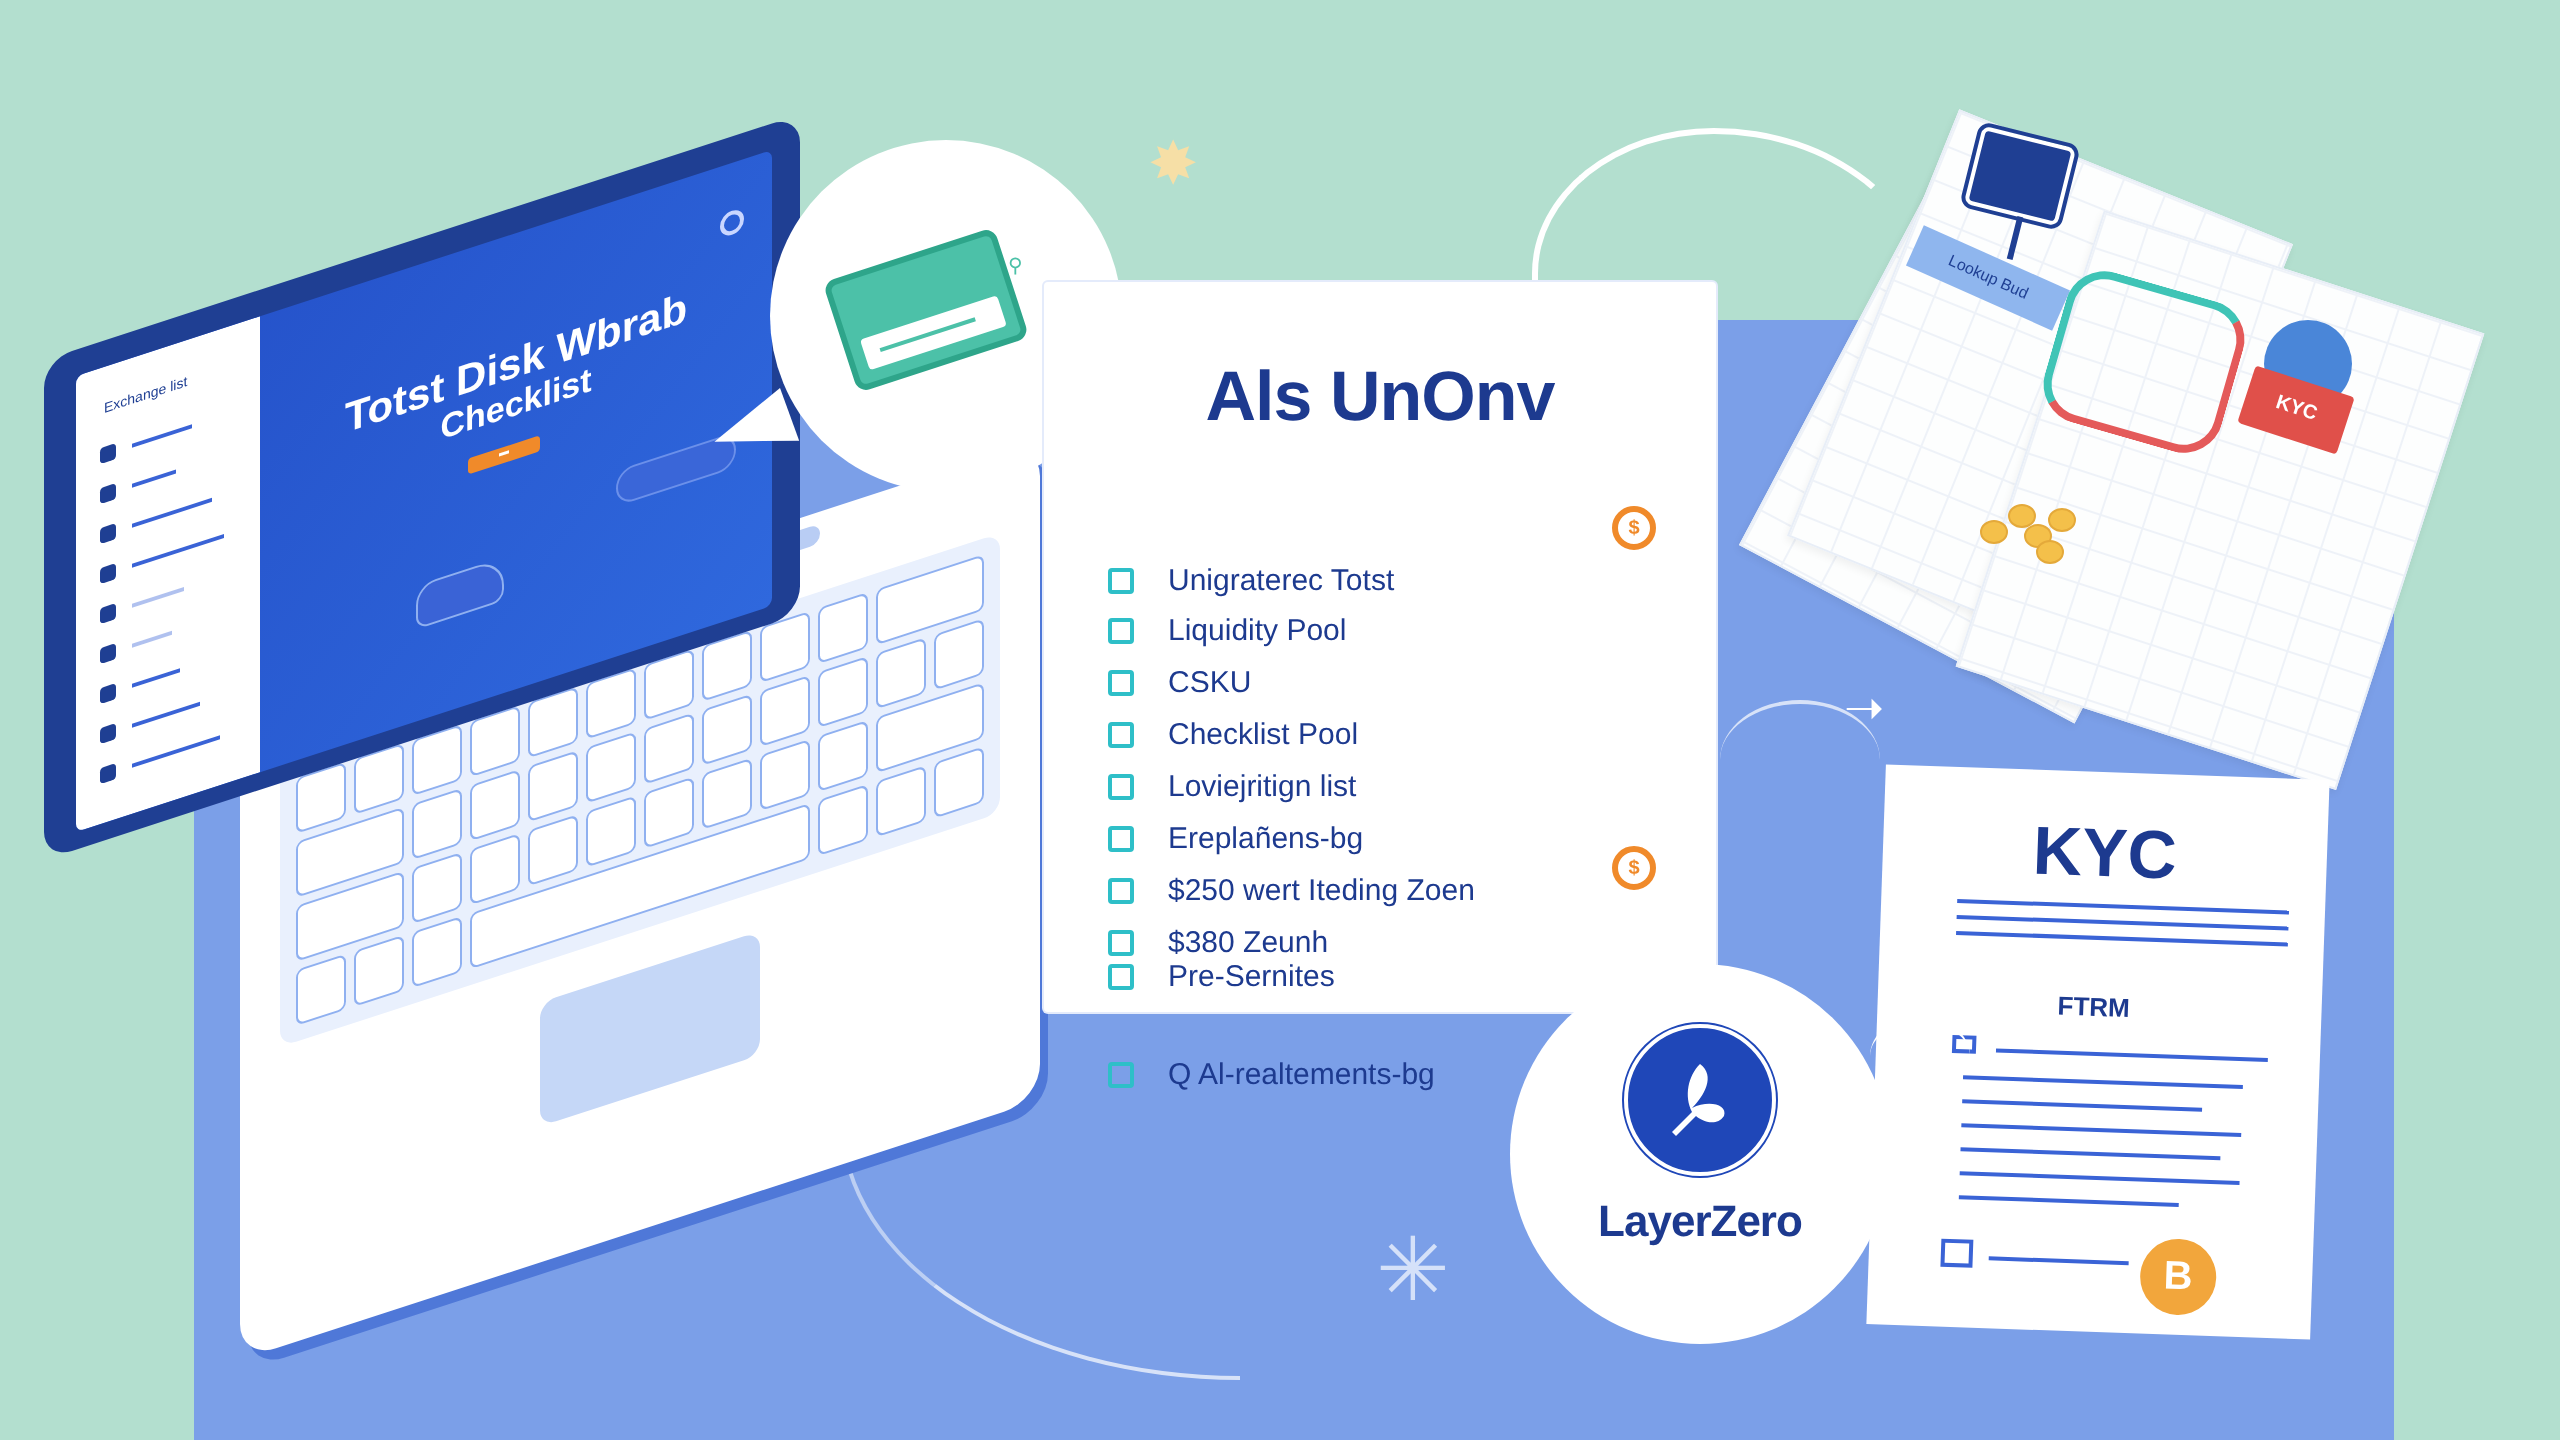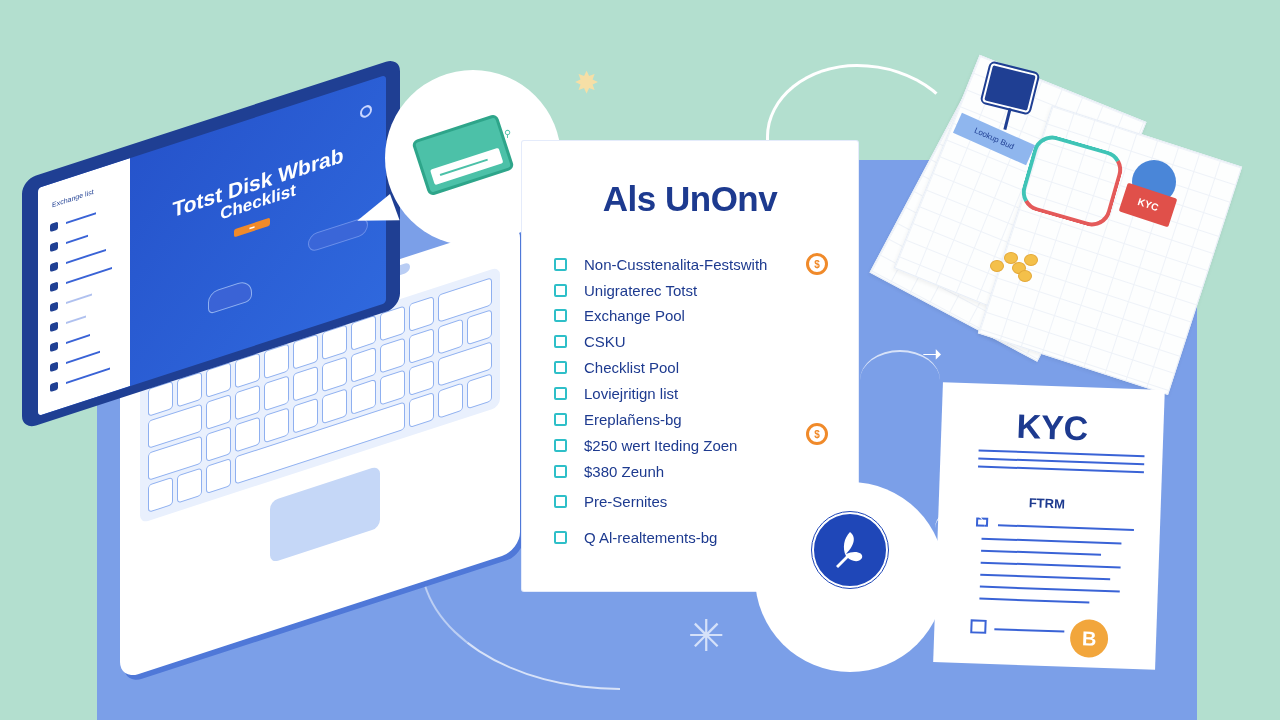--- a/index.html
+++ b/index.html
@@ -39,21 +39,21 @@
   
   .bubble { left: 385px; top: 70px; width: 176px; height: 176px; background: #fff; border-radius: 50%; }
   .bubble-tail { left: 446px; top: 220px; width: 0; height: 0; border-left: 14px solid transparent; border-right: 14px solid transparent; border-top: 50px solid #fff; transform: rotate(8deg); }
   .bubble-tail2 { left: 356px; top: 200px; width: 0; height: 0; border-top: 14px solid transparent; border-bottom: 14px solid transparent; border-right: 40px solid #fff; transform: rotate(-20deg); }
   .idcard { left: 418px; top: 126px; width: 90px; height: 58px; background: #4cc1a8; border: 3px solid #2ea58a; border-radius: 6px; transform: rotate(-18deg); }
   .idcard-strip { position: absolute; left: 6px; bottom: 6px; width: 72px; height: 16px; background: #fff; border-radius: 2px; }
   .idcard-strip::after { content: ""; position: absolute; left: 8px; top: 7px; width: 50px; height: 2px; background: #4cc1a8; }
   .idcard-dot { left: 504px; top: 128px; font-size: 10px; color: #4cc1a8; }
 
   
-  .card { left: 522px; top: 141px; width: 336px; height: 450px; background: #fff; border-radius: 2px; box-shadow: 0 0 0 1px #e4ebfb; }
+  .card { left: 522px; top: 141px; width: 336px; height: 365px; background: #fff; border-radius: 2px; box-shadow: 0 0 0 1px #e4ebfb; }
   .card-title { left: 0; top: 38px; width: 100%; text-align: center; font-size: 35px; font-weight: bold; color: #1d3a8f; letter-spacing: -0.5px; }
   .check-item { position: absolute; left: 32px; height: 22px; display: flex; align-items: center; }
   .checkbox { width: 13px; height: 13px; border: 2px solid #2ebfc8; border-radius: 2px; margin-right: 17px; flex: none; }
   .check-label { font-size: 15px; color: #1d3a8f; white-space: nowrap; }
   .coin-badge { width: 22px; height: 22px; border: 3px solid #f08a2a; border-radius: 50%; color: #f08a2a; font-size: 10px; font-weight: bold; display: flex; align-items: center; justify-content: center; position: absolute; }
 
   
   .docs { left: 900px; top: 60px; width: 320px; height: 300px; }
   .doc { position: absolute; background: #fdfefe; border: 1px solid #e8eef7; box-shadow: 0 2px 4px rgba(0,0,0,0.06); background-image: linear-gradient(#eef2f8 1px, transparent 1px), linear-gradient(90deg, #eef2f8 1px, transparent 1px); background-size: 22px 18px; }
   .doc.a { left: 30px; top: 20px; width: 180px; height: 230px; transform: rotate(22deg); }
@@ -200,31 +200,27 @@
 <div class="abs bubble-tail2"></div>
 <div class="abs bubble"></div>
 <div class="abs bubble-tail"></div>
 <div class="abs idcard">
     <div class="idcard-strip"></div>
   </div>
 <div class="abs idcard-dot">⚲</div>
 
 <div class="abs card">
   <div class="abs card-title">Als UnOnv</div>
-  <div class="check-item" style="top:112px">
-      <span class="checkbox"></span>
-      <span class="check-label">Non-Cusstenalita-Festswith</span>
-    </div>
   <div class="check-item" style="top:138px">
       <span class="checkbox"></span>
       <span class="check-label">Unigraterec Totst</span>
     </div>
   <div class="check-item" style="top:163px">
       <span class="checkbox"></span>
-      <span class="check-label">Exchange Pool</span>
+      <span class="check-label">Liquidity Pool</span>
     </div>
   <div class="check-item" style="top:189px">
       <span class="checkbox"></span>
       <span class="check-label">CSKU</span>
     </div>
   <div class="check-item" style="top:215px">
       <span class="checkbox"></span>
       <span class="check-label">Checklist Pool</span>
     </div>
   <div class="check-item" style="top:241px">
@@ -236,21 +232,21 @@
       <span class="check-label">Ereplañens-bg</span>
     </div>
   <div class="check-item" style="top:293px">
       <span class="checkbox"></span>
       <span class="check-label">$250 wert Iteding Zoen</span>
     </div>
   <div class="check-item" style="top:319px">
       <span class="checkbox"></span>
       <span class="check-label">$380 Zeunh</span>
     </div>
-  <div class="check-item" style="top:349px">
+  <div class="check-item" style="top:336px">
       <span class="checkbox"></span>
       <span class="check-label">Pre-Sernites</span>
     </div>
   <div class="check-item" style="top:385px">
       <span class="checkbox"></span>
       <span class="check-label">Q Al-realtements-bg</span>
     </div>
   <div class="coin-badge" style="left:284px;top:112px">$</div>
   <div class="coin-badge" style="left:284px;top:282px">$</div>
 </div>
@@ -296,15 +292,16 @@
   <div class="abs btc">B</div>
 </div>
 
 <div class="abs lz-connector"></div>
 <div class="abs lz">
   <div class="abs lz-logo">
     <svg width="44" height="44" viewBox="0 0 44 44">
       <path d="M22 4 C30 10 24 20 18 26 C26 22 36 24 34 30 C30 36 22 32 20 30 L10 40 L8 38 L18 28 C14 20 16 10 22 4 Z" fill="#fff"></path>
     </svg>
   </div>
+  <div class="abs lz-label">LayerZero</div>
 </div>
 
 <div class="abs spark">✳</div>
 
 </body></html>

